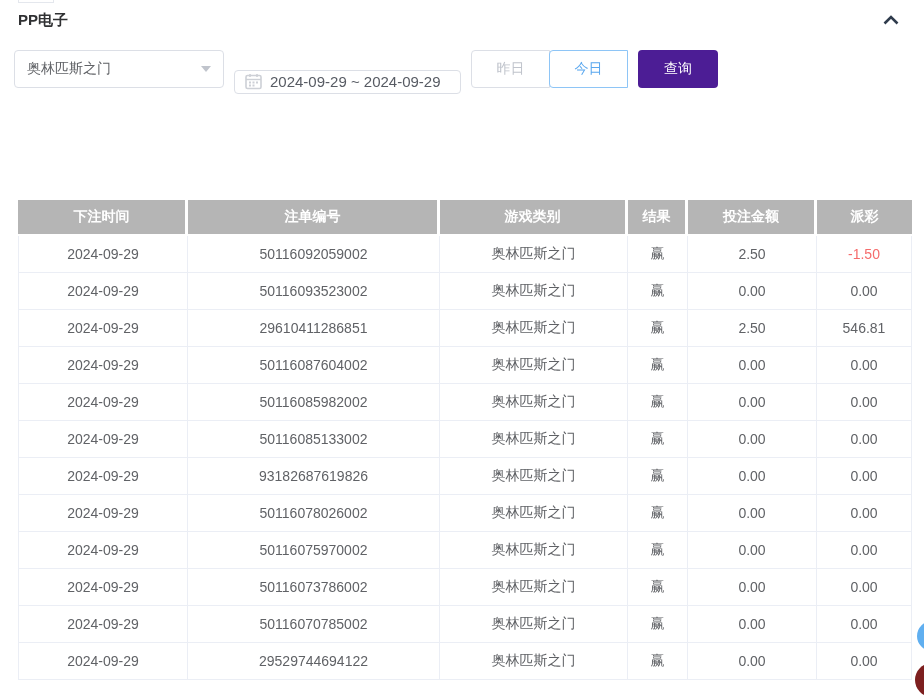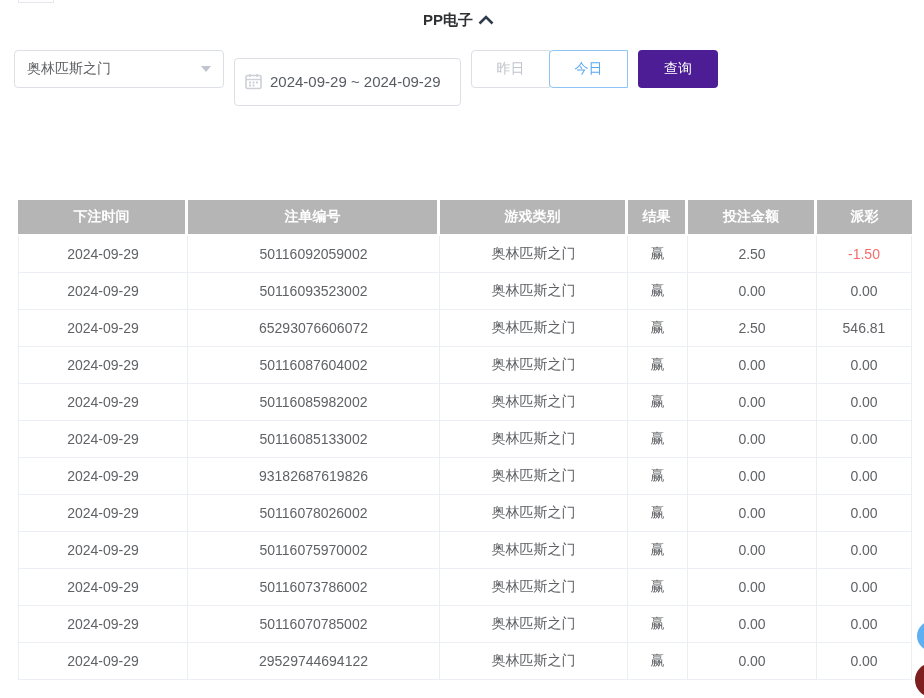--- a/index.html
+++ b/index.html
@@ -14,41 +14,41 @@
 
   
   .tab-remnant {
     position: absolute; left: 18px; top: -2px; width: 36px; height: 5px;
     border: 1px solid #e4e7ed; border-top: none; background: #fff;
   }
 
   
   .panel-header {
     position: absolute; left: 18px; right: 12px; top: 8px; height: 24px;
-    display: flex; justify-content: center; align-items: center;
+    display: flex; justify-content: space-between; align-items: center;
   }
   .panel-title { font-size: 15px; font-weight: 700; color: #303133; }
   .collapse-btn { width: 26px; height: 20px; display: flex; align-items: center; justify-content: center; cursor: pointer; margin-right: 8px; }
 
   
   .filters {
     position: absolute; left: 14px; top: 50px; height: 38px;
     display: flex; align-items: center;
   }
   .select {
     width: 210px; height: 38px; border: 1px solid #dcdfe6; border-radius: 4px;
     display: flex; align-items: center; justify-content: space-between;
     padding: 0 12px; font-size: 14px; color: #606266; cursor: pointer; background: #fff;
   }
   .caret {
     width: 0; height: 0; border-left: 5px solid transparent; border-right: 5px solid transparent;
     border-top: 6px solid #c0c4cc; display: inline-block;
   }
   .date-picker {
-    margin-left: 10px; width: 227px; height: 48px; border: 1px solid #dcdfe6; border-radius: 4px;
+    margin-left: 10px; width: 227px; height: 24px; border: 1px solid #dcdfe6; border-radius: 4px;
     display: flex; align-items: center; padding: 0 10px; font-size: 15px; color: #575b63;
     cursor: pointer; background: #fff; margin-top: 25px;
   }
   .date-picker .cal { margin-right: 8px; flex: 0 0 auto; }
   .btn-group { display: flex; margin-left: 10px; }
   .btn-group .gbtn {
     width: 79px; height: 38px; background: #fff; border: 1px solid #dcdfe6;
     font-size: 14px; color: #c0c4cc; cursor: pointer;
     display: flex; align-items: center; justify-content: center;
     font-family: inherit;
@@ -179,21 +179,21 @@
       <td>2024-09-29</td>
       <td>50116093523002</td>
       <td>奥林匹斯之门</td>
       <td>赢</td>
       <td>0.00</td>
       <td class="amount-auto">0.00</td>
     </tr>
 
     <tr>
       <td>2024-09-29</td>
-      <td>65293076606072</td>
+      <td>29610411286851</td>
       <td>奥林匹斯之门</td>
       <td>赢</td>
       <td>2.50</td>
       <td class="amount-auto">546.81</td>
     </tr>
 
     <tr>
       <td>2024-09-29</td>
       <td>50116087604002</td>
       <td>奥林匹斯之门</td>

